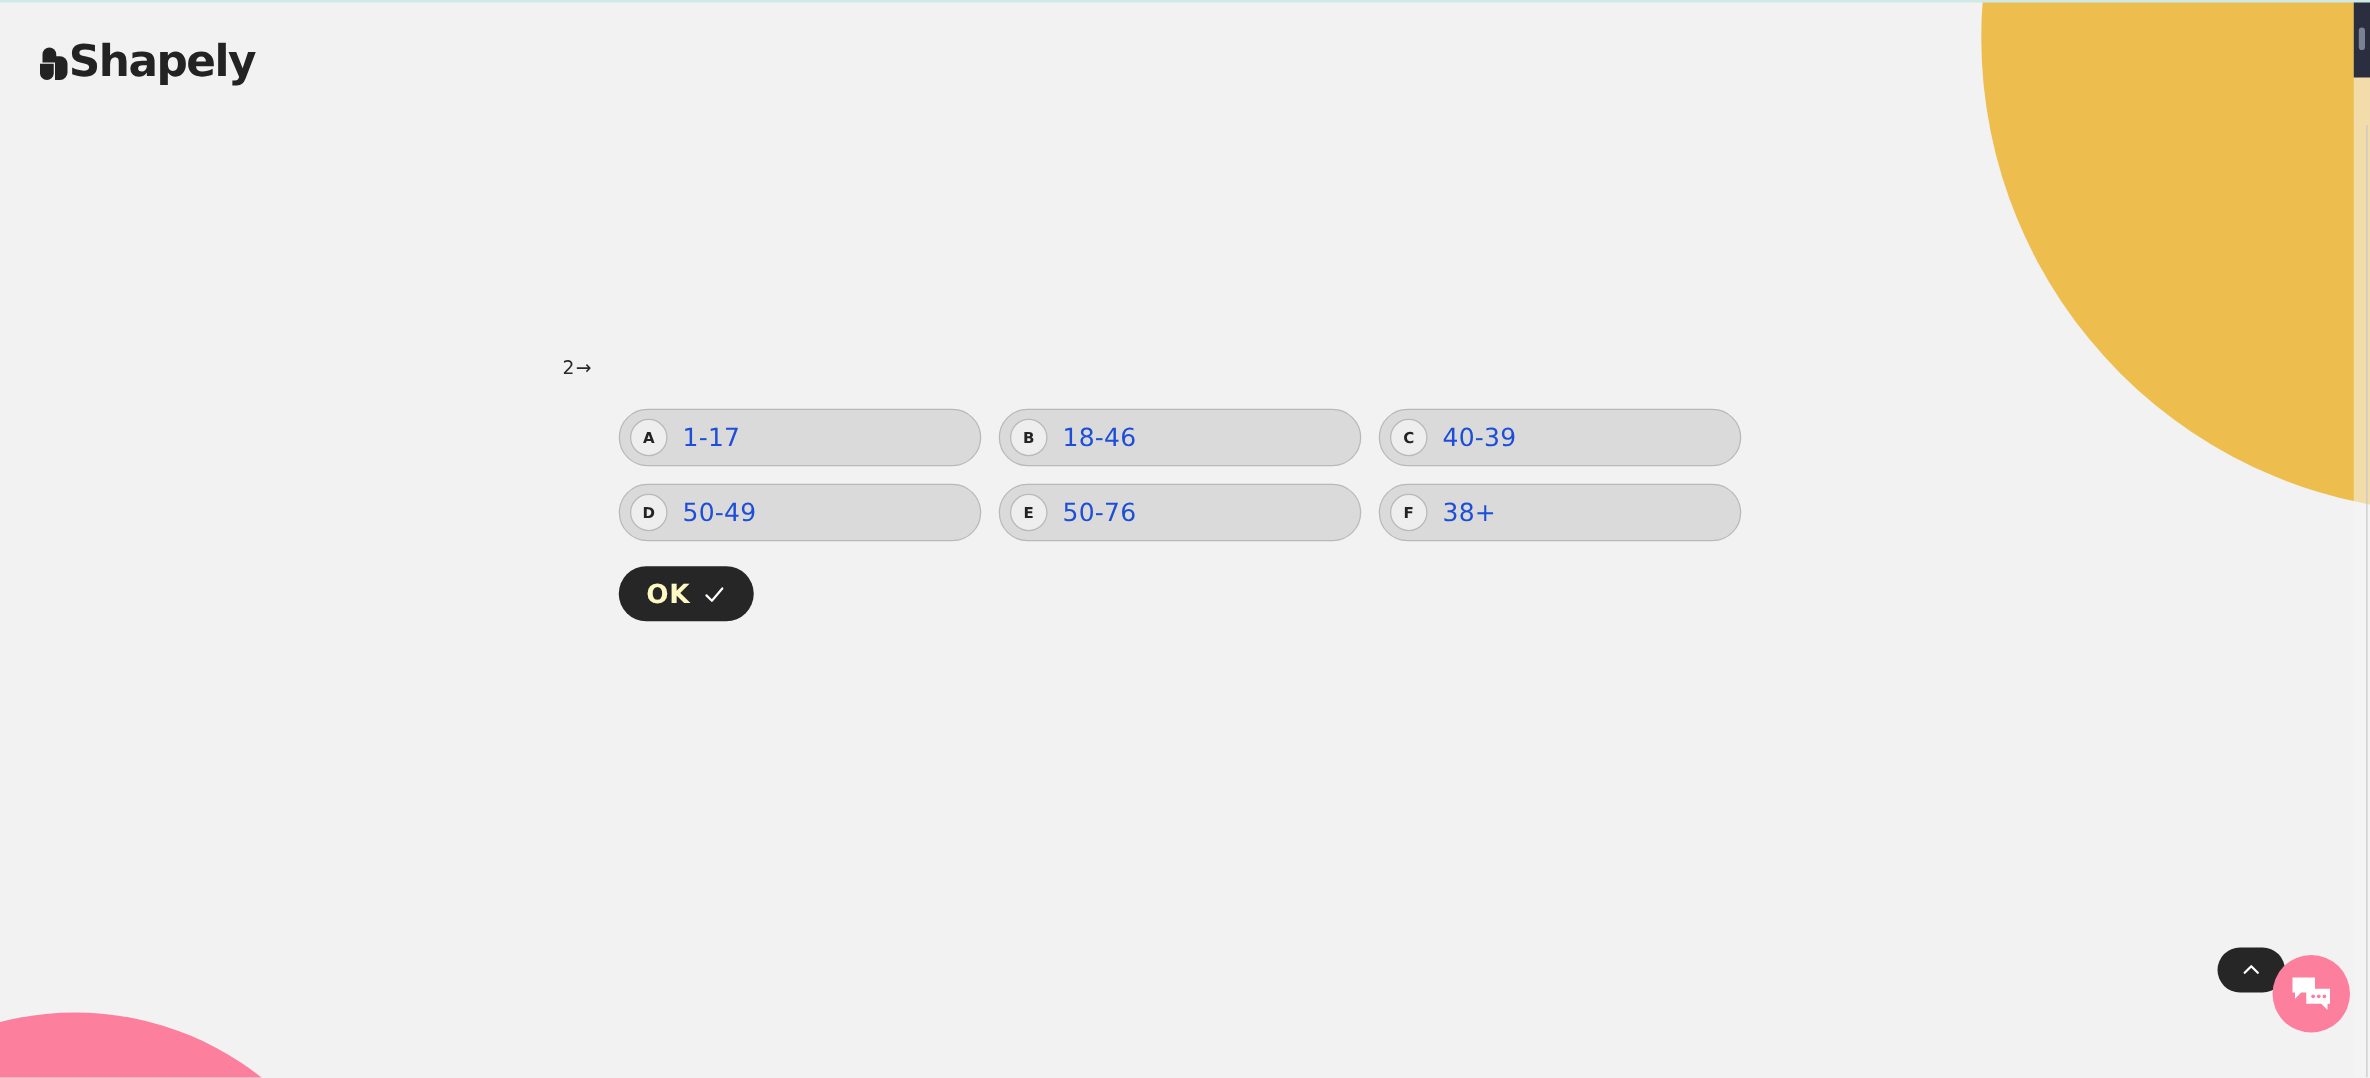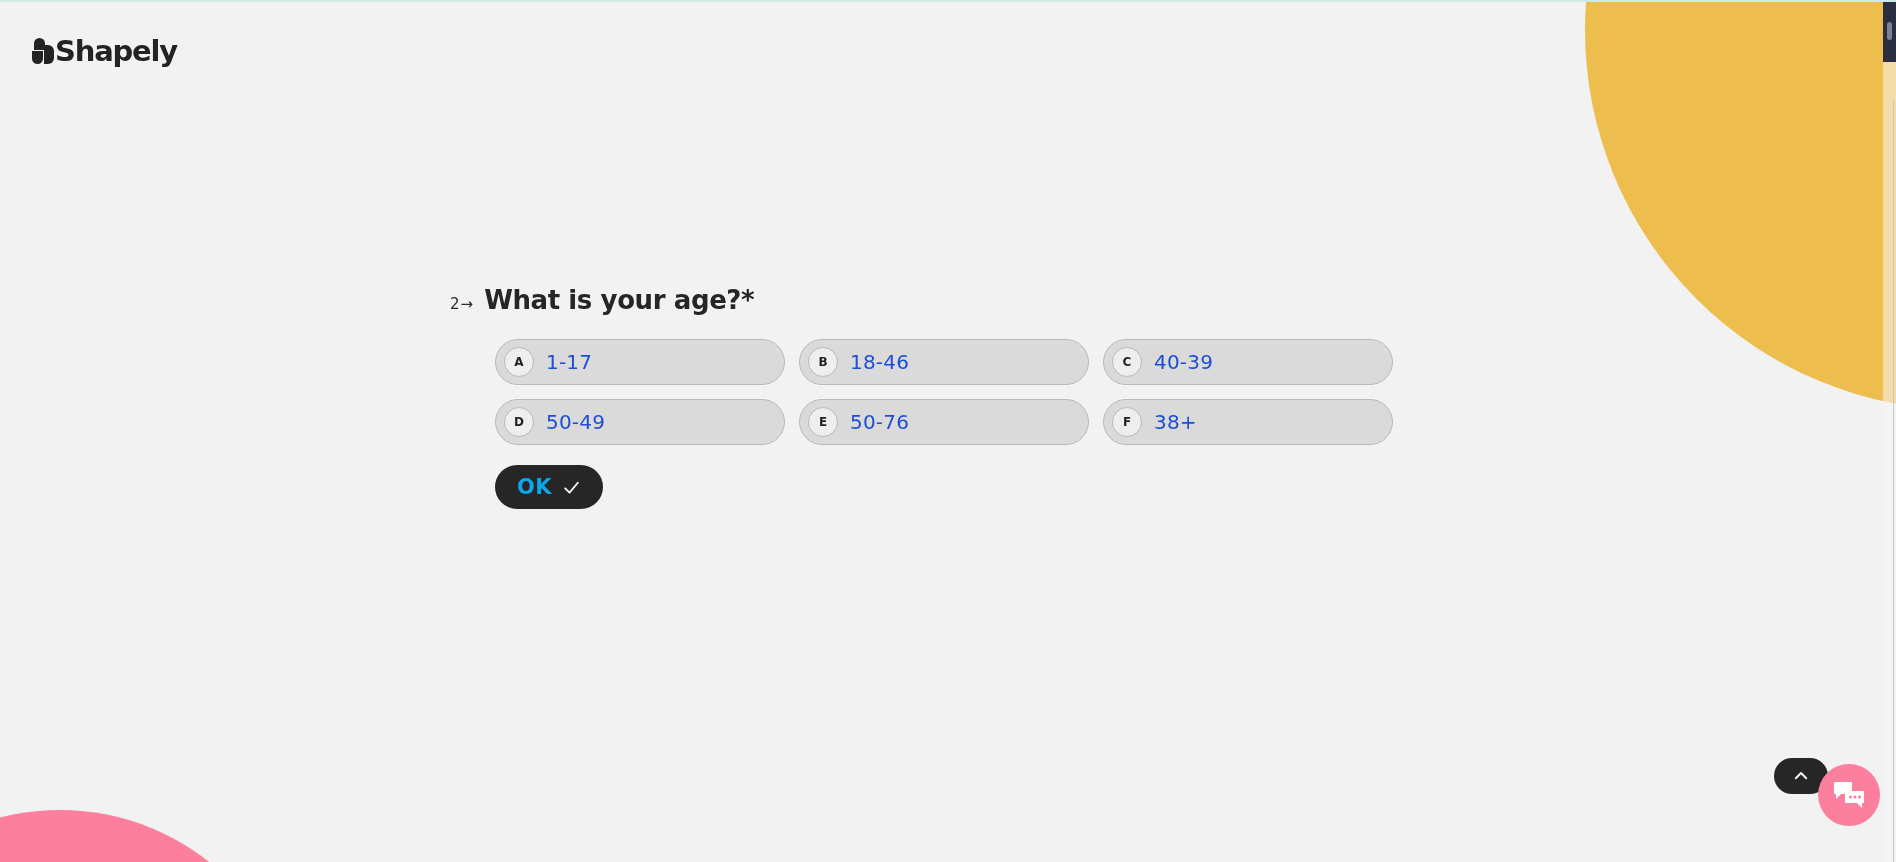--- a/index.html
+++ b/index.html
@@ -53,21 +53,21 @@
     position:absolute;
     left:32px;
     top:30px;
     z-index:20;
     display:flex;
     align-items:center;
     height:40px;
   }
   .logo-text {
     font-family:"DejaVu Sans", sans-serif;
-    font-size:29px;
+    font-size:35px;
     font-weight:bold;
     letter-spacing:-1.2px;
     color:#232323;
     line-height:1;
     display:flex;
     align-items:baseline;
   }
   .logo-mark {
     display:inline-block;
     width:22px;
@@ -159,21 +159,21 @@
   .ok-row { margin-left:45px; margin-top:20px; }
   .ok-button {
     display:inline-flex;
     align-items:center;
     gap:10px;
     height:44px;
     padding:0 22px;
     border:none;
     border-radius:22px;
     background:#262626;
-    color:#0ea5e9;
+    color:#fef9c3;
     font-family:"DejaVu Sans", sans-serif;
     font-size:21px;
     font-weight:bold;
     letter-spacing:0.5px;
     cursor:pointer;
   }
   .ok-check { display:block; width:19px; height:19px; }
 
   
   .scroll-top-btn {
@@ -258,21 +258,20 @@
         <i class="m3"></i>
     </span>
     <span>Shapely</span>
   </div>
 </div>
 
 <div class="form-area">
 
   <div class="question-row">
     <span class="q-index"><span>2</span><span>→</span></span>
-    <span class="q-title">What is your age?*</span>
   </div>
 
   <div class="options-grid">
 
     <div class="option">
       <span class="option-key">A</span>
       <span class="option-label">1-17</span>
     </div>
 
     <div class="option">

